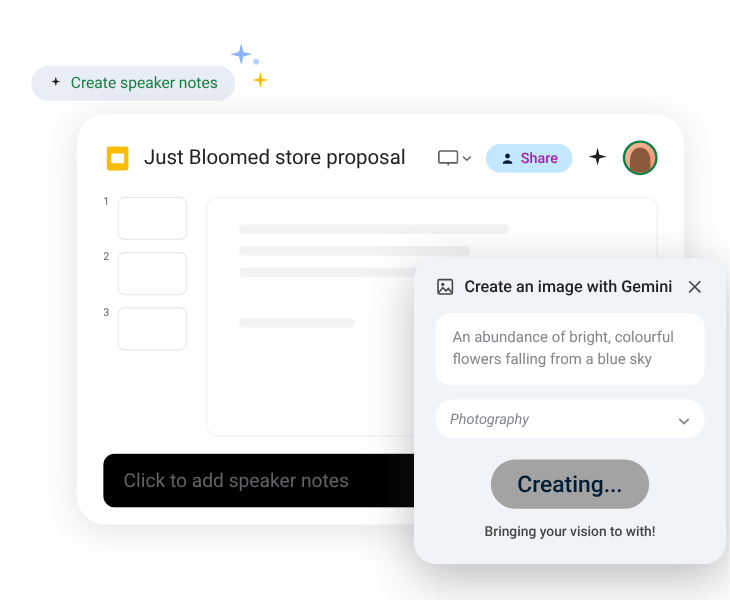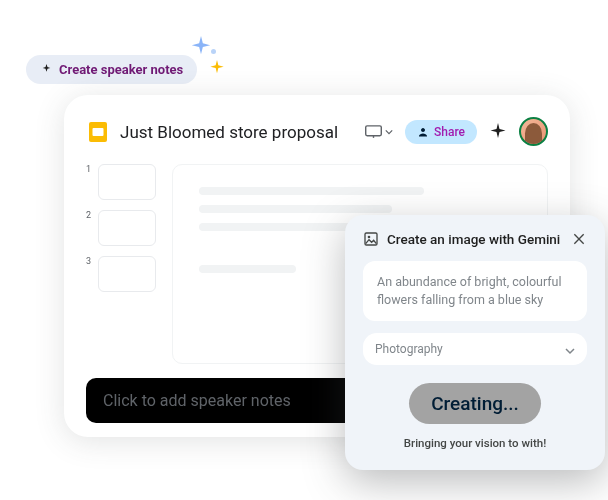--- a/index.html
+++ b/index.html
@@ -8,21 +8,21 @@
       font-family: 'Google Sans', Roboto, Arial, sans-serif;
       position: relative;
       background: transparent;
     }
 
     
     .chip {
       position: absolute; top: 55px; left: 26px;
       background: #e8edf6; border-radius: 999px;
       padding: 7px 14px; display: flex; align-items: center; gap: 6px;
-      font-size: 13px; color: #701a75; font-weight: 700;
+      font-size: 13px; color: #15803d; font-weight: 400;
     }
 
     
     .sparkle-tl {
       position: absolute; top: 36px; left: 190px;
     }
     .sparkle-dot { position: absolute; top: 49px; left: 211px; width:5px; height:5px; background:#b9d3f8; border-radius:50%; }
     .sparkle-gold { position: absolute; top: 60px; left: 209px; }
 
     
@@ -59,21 +59,21 @@
       position:absolute; top:215px; left:334px;
       width:260px; background:#f0f4f9; border-radius:18px;
       padding:16px 18px 18px;
       box-shadow: 0 12px 40px rgba(60,64,67,.35);
       margin-left: 11px;
     }
     .panel-head { display:flex; align-items:center; gap:8px; margin-bottom:14px; }
     .panel-title { font-size:13.5px; font-weight:500; color:#1f1f1f; flex:1; }
     .close-x { color:#444746; }
     .prompt-box { background:#fff; border-radius:12px; padding:12px 14px; font-size:12.5px; line-height:1.45; color:#80868b; margin-bottom:12px; }
-    .style-chip { background:#fff; border-radius:14px; padding:9px 12px; font-size:12px; color:#80868b; display:flex; justify-content:space-between; align-items:flex-end; margin-bottom:18px; }
+    .style-chip { background:#fff; border-radius:14px; padding:9px 12px; font-size:12px; color:#80868b; display:flex; justify-content:space-between; align-items:flex-end; margin-bottom:18px;font-style:italic; }
     .create-btn { display:block; margin:0 auto 12px; background:#a3a3a3; color:#001d35; font-weight:500; font-size:19px; padding:9px 22px; border-radius:999px; width:fit-content; }
     .status-line { text-align:center; font-size:11.5px; color:#444746; }
     .status-line.bold { font-weight:500; margin-bottom:2px; }
 
     svg { display:block; }
   </style>
 </head>
 <body>
 
 <div class="chip">

